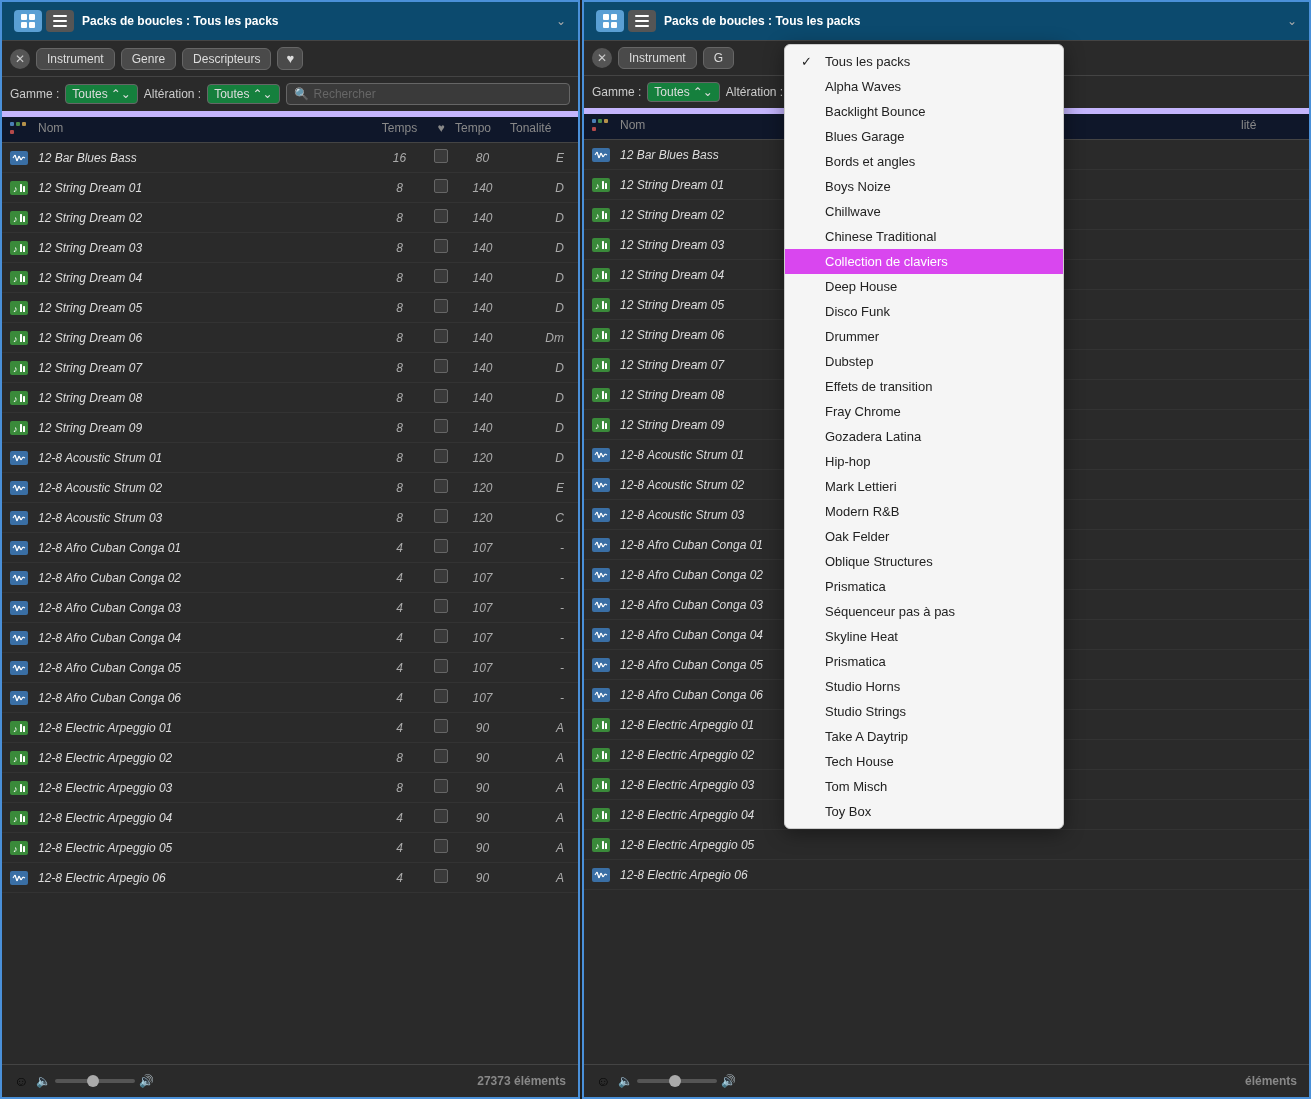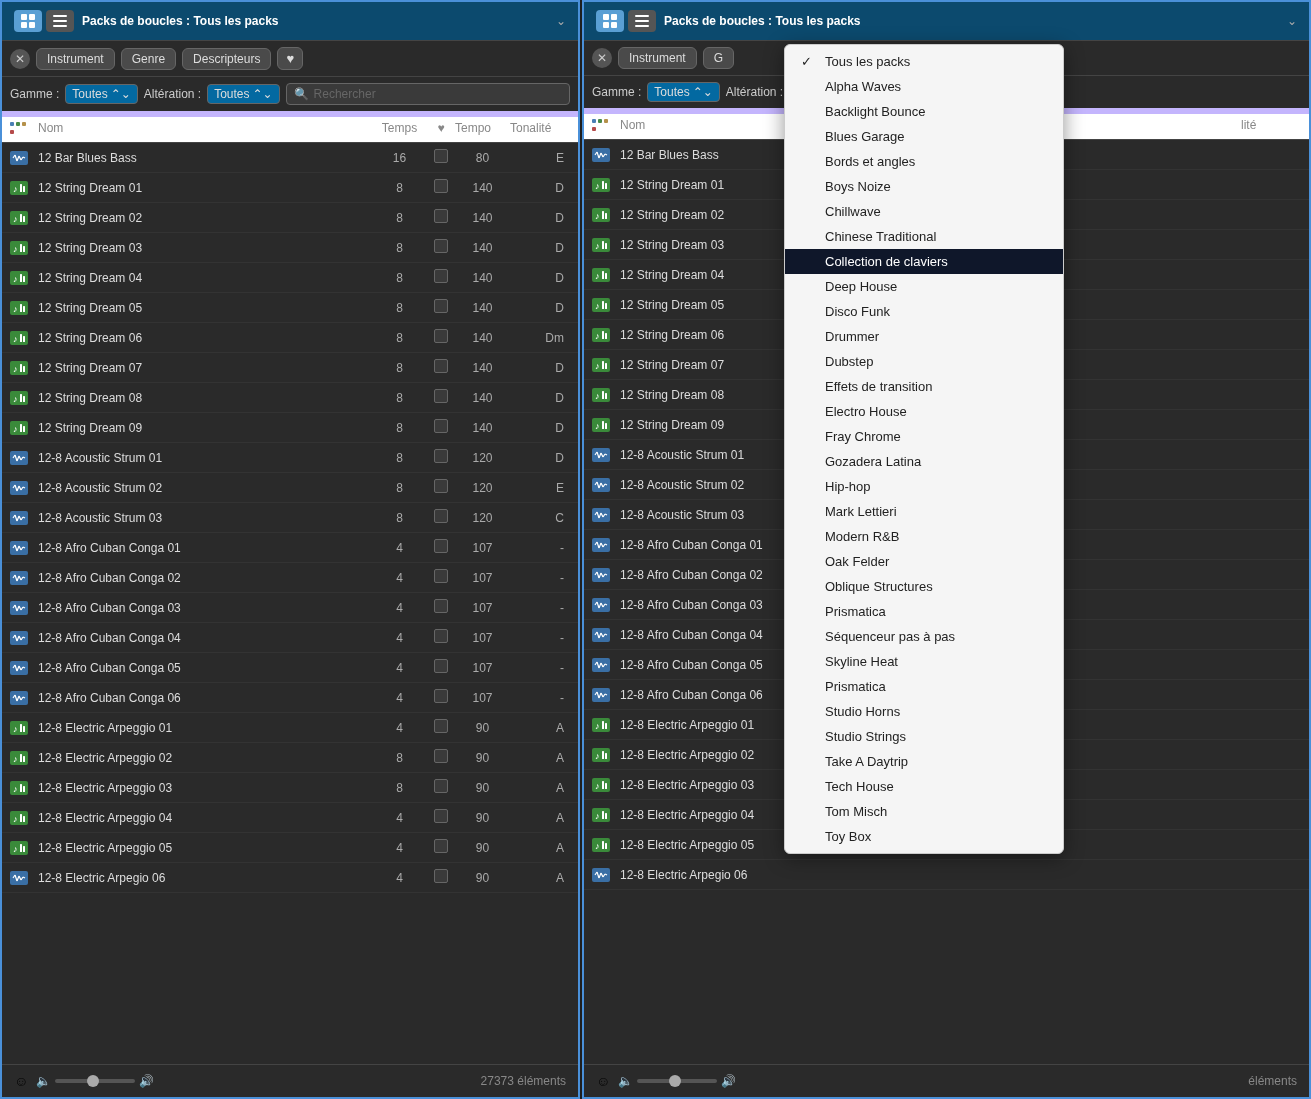--- a/index.html
+++ b/index.html
@@ -128,21 +128,21 @@
       padding: 6px 8px;
       display: flex;
       align-items: center;
       gap: 6px;
       border-bottom: 6px solid #c4b5fd;
       font-size: 12px;
       color: #ccc;
     }
 
     .gamme-select {
-      background: #0369a1;
+      background: #15803d;
       border: 1px solid #666;
       border-radius: 4px;
       color: #ddd;
       padding: 2px 6px;
       font-size: 12px;
       cursor: pointer;
       display: flex;
       align-items: center;
       gap: 3px;
     }
@@ -160,34 +160,35 @@
       gap: 4px;
     }
 
     .col-headers {
       display: flex;
       padding: 4px 8px;
       border-bottom: 1px solid #444;
       font-size: 12px;
       color: #888;
       gap: 0;
-      background: #ffffff;
+      background: #0f172a;
     }
 
     .col-icon { width: 28px; }
     .col-nom { flex: 1; }
     .col-temps { width: 55px; text-align: center; }
     .col-fav { width: 28px; text-align: center; }
     .col-tempo { width: 55px; }
     .col-ton { width: 60px; padding-right: 6px; }
 
     .tracks-list {
       flex: 1;
       overflow-y: auto;
       overflow-x: hidden;
+      font-style: italic;
     }
 
     .track-row {
       display: flex;
       align-items: center;
       padding: 2px 8px;
       font-size: 12px;
       color: #ddd;
       border-bottom: 1px solid #333;
       height: 30px;
@@ -252,20 +253,21 @@
       background: #aaa;
       border-radius: 50%;
       top: -4px;
       left: 40%;
     }
 
     .footer-count {
       margin-left: auto;
       color: #888;
       font-size: 12px;
+      font-weight: bold;
     }
 
     
     .dropdown-menu {
       position: absolute;
       top: 42px;
       left: 200px;
       background: #f5f5f5;
       border: 1px solid #ccc;
       border-radius: 6px;
@@ -279,21 +281,21 @@
       padding: 5px 16px;
       font-size: 13px;
       color: #222;
       cursor: pointer;
       display: flex;
       align-items: center;
       gap: 8px;
     }
 
     .dropdown-item.selected {
-      background: #0f172a;
+      background: #d946ef;
       color: white;
     }
 
     .dropdown-item.checked::before {
       content: '✓';
       font-size: 13px;
       width: 16px;
     }
 
     .dropdown-item:not(.checked)::before {
@@ -1198,21 +1200,20 @@
         <div class="dropdown-item">Bords et angles</div>
         <div class="dropdown-item">Boys Noize</div>
         <div class="dropdown-item">Chillwave</div>
         <div class="dropdown-item">Chinese Traditional</div>
         <div class="dropdown-item selected">Collection de claviers</div>
         <div class="dropdown-item">Deep House</div>
         <div class="dropdown-item">Disco Funk</div>
         <div class="dropdown-item">Drummer</div>
         <div class="dropdown-item">Dubstep</div>
         <div class="dropdown-item">Effets de transition</div>
-        <div class="dropdown-item">Electro House</div>
         <div class="dropdown-item">Fray Chrome</div>
         <div class="dropdown-item">Gozadera Latina</div>
         <div class="dropdown-item">Hip-hop</div>
         <div class="dropdown-item">Mark Lettieri</div>
         <div class="dropdown-item">Modern R&amp;B</div>
         <div class="dropdown-item">Oak Felder</div>
         <div class="dropdown-item">Oblique Structures</div>
         <div class="dropdown-item">Prismatica</div>
         <div class="dropdown-item">Séquenceur pas à pas</div>
         <div class="dropdown-item">Skyline Heat</div>

